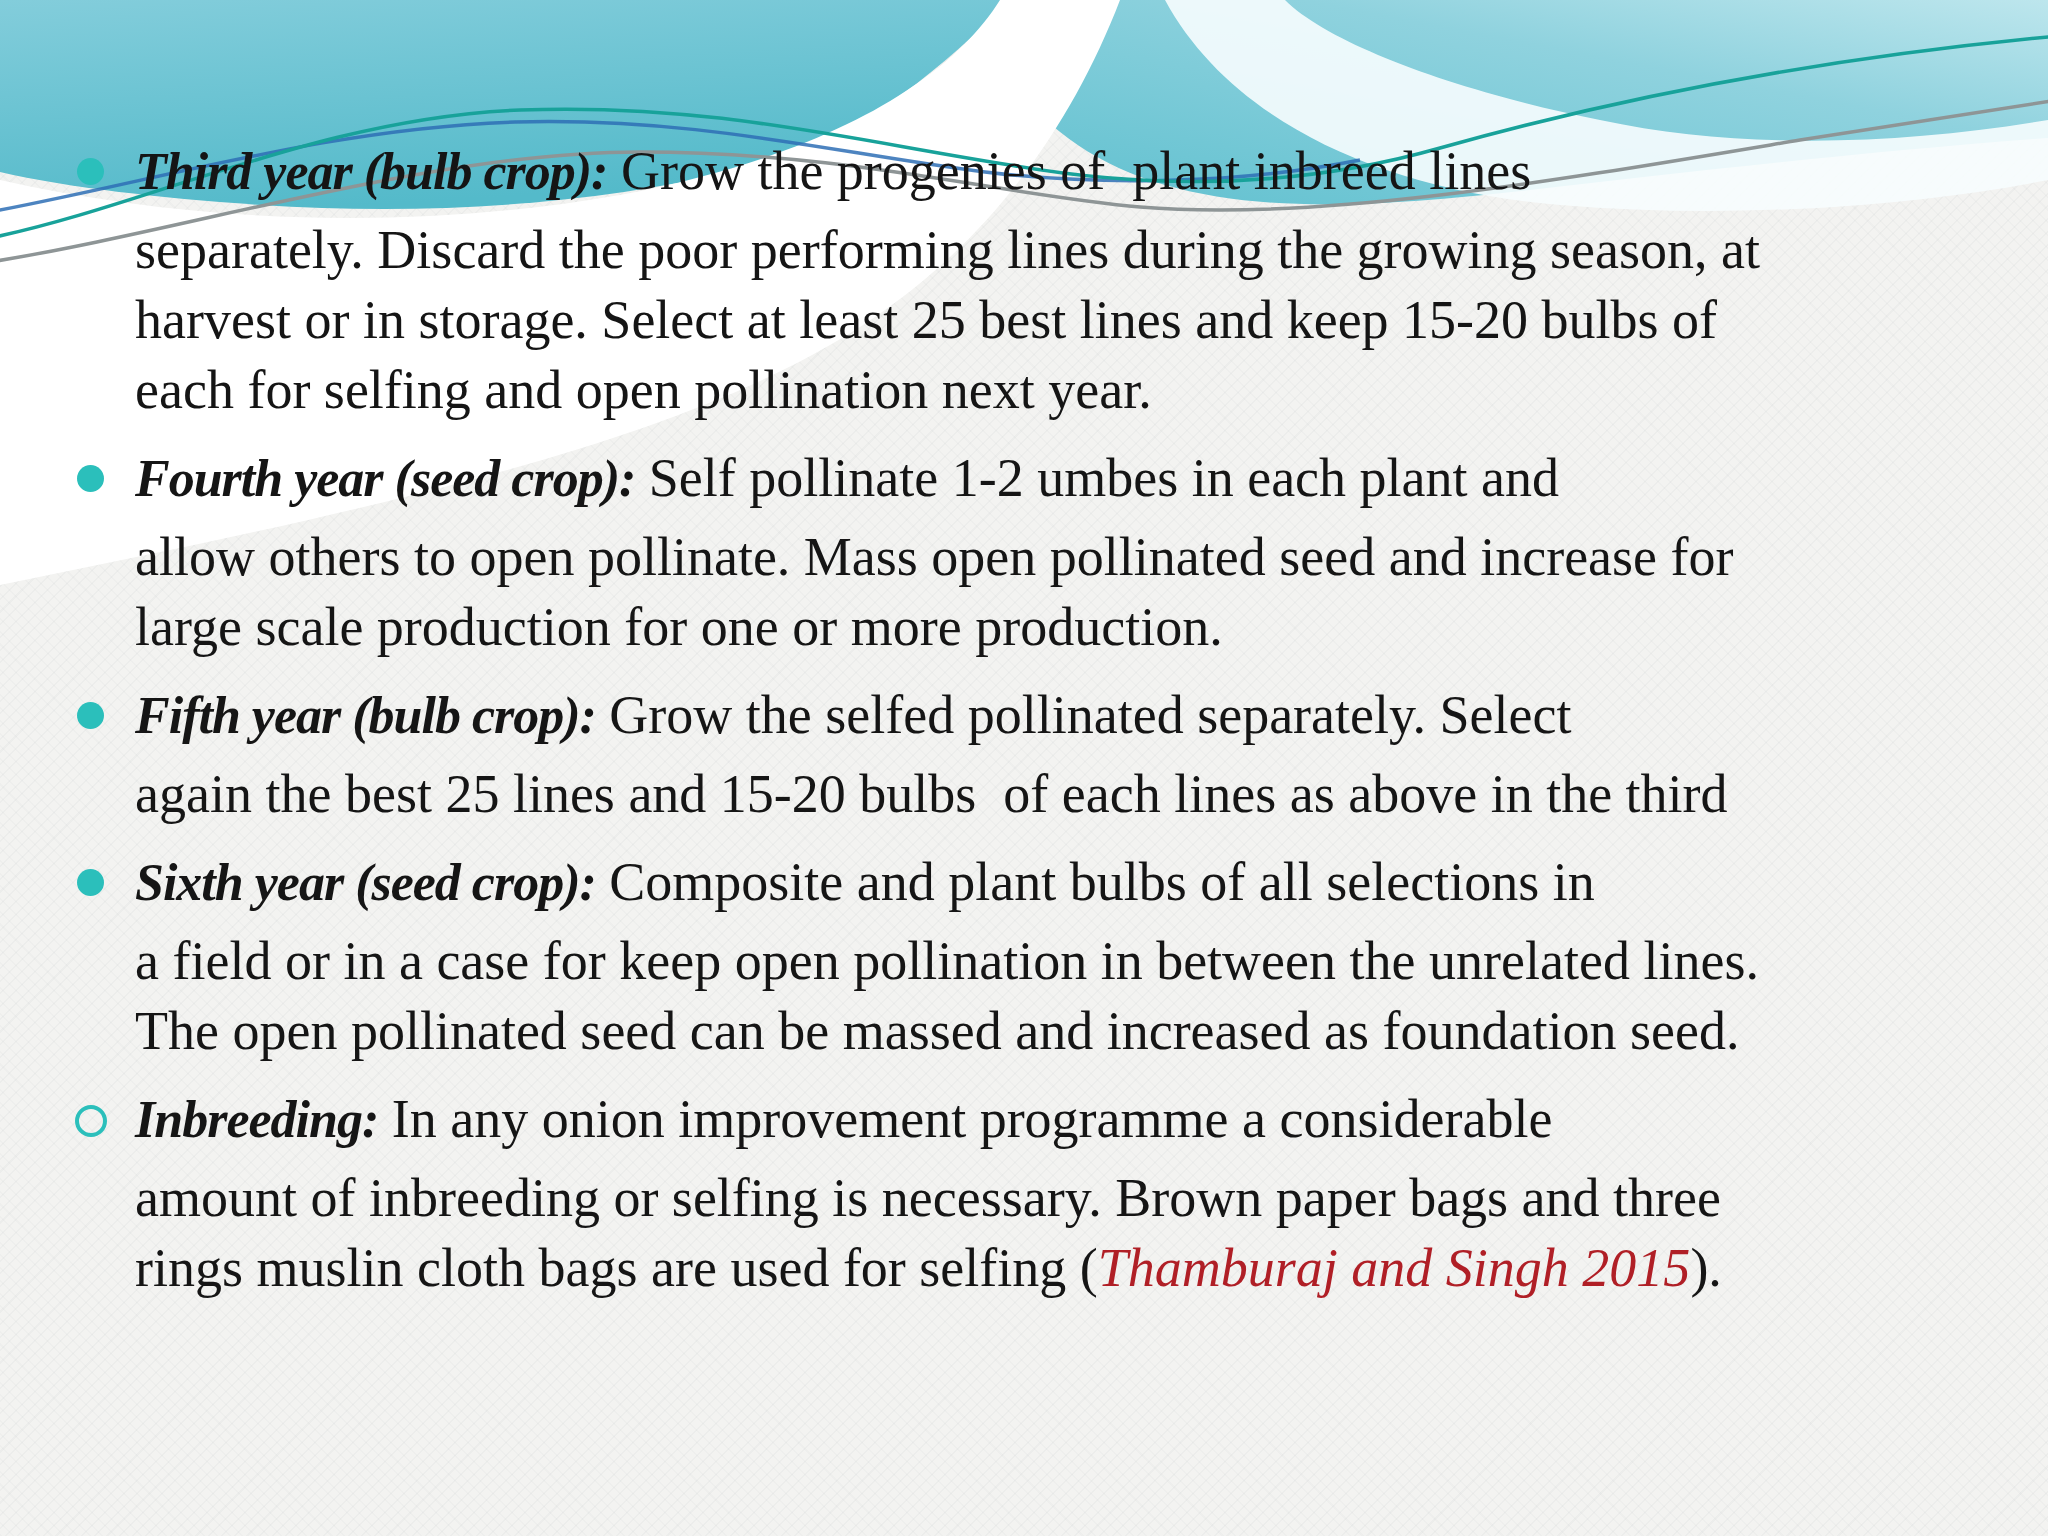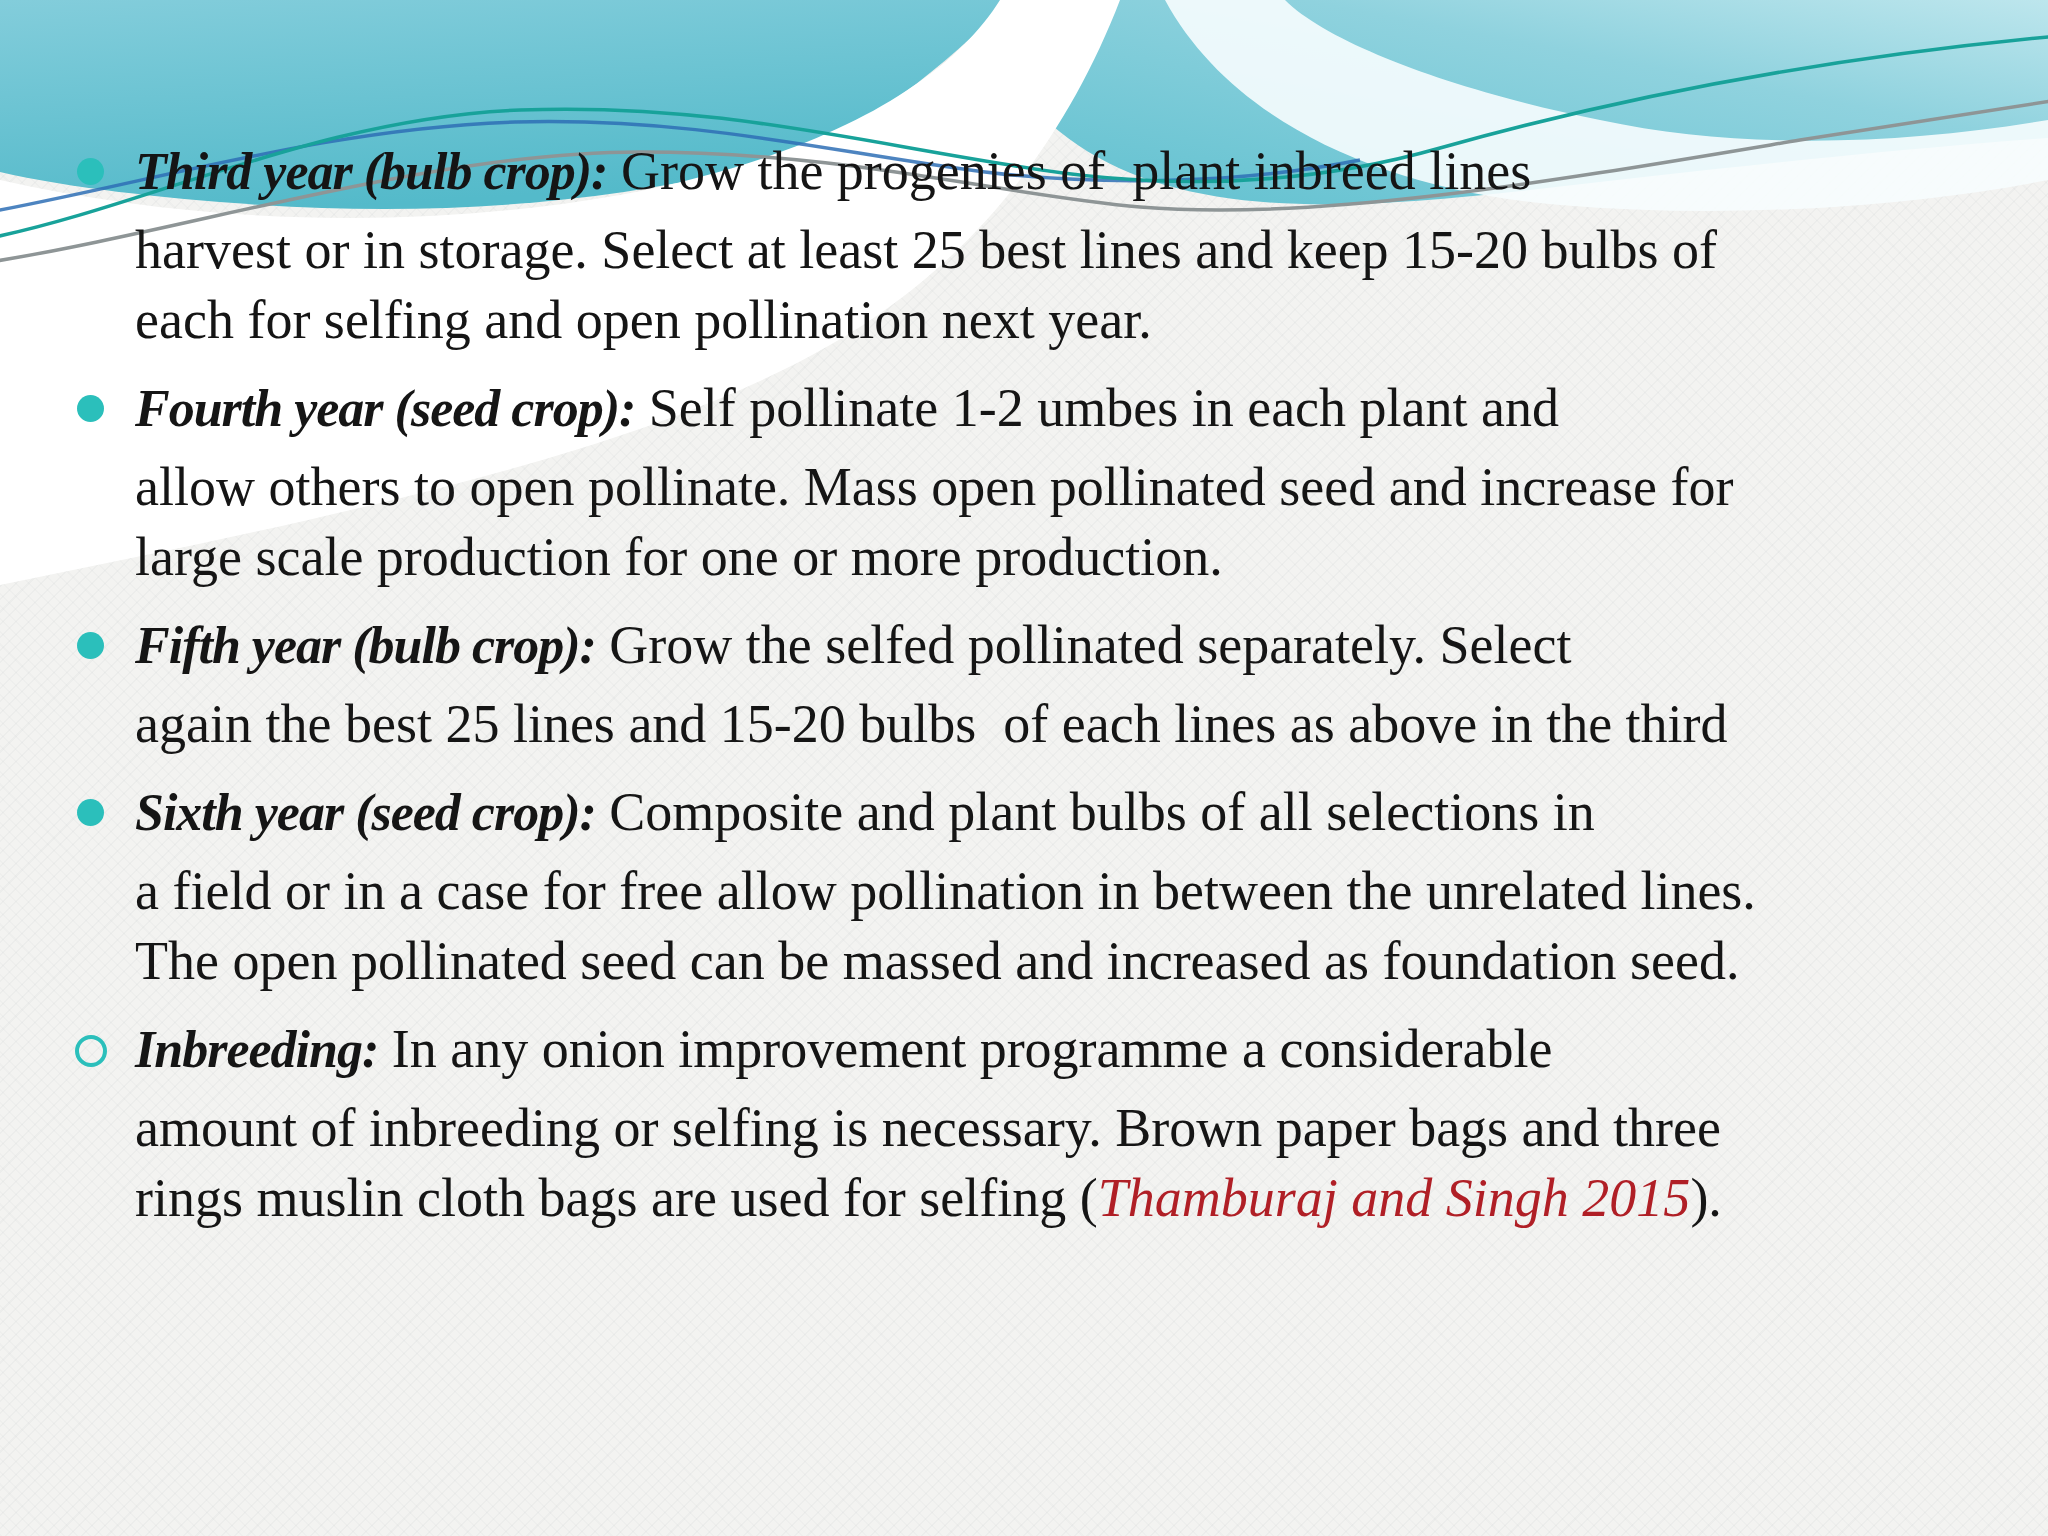--- a/index.html
+++ b/index.html
@@ -59,38 +59,39 @@
   <path fill="none" stroke="#8E9596" stroke-width="3.5" d="M-10,262 C190,230 430,152 640,152 C850,152 1000,195 1140,207 C1320,222 1560,180 1800,140 C1900,124 1990,110 2058,100"></path>
 </svg>
 
 <div class="texture"></div>
 
 <div class="content">
   <div id="bullet-list">
       <div class="item">
         <span class="marker dot"></span>
         <div class="first"><span class="label">Third year (bulb crop):</span><span class="rest"> Grow the progenies of  plant inbreed lines</span></div>
+        <div class="line">separately. Discard the poor performing lines during the growing season, at</div>
         <div class="line">harvest or in storage. Select at least 25 best lines and keep 15-20 bulbs of</div>
         <div class="line">each for selfing and open pollination next year.</div>
       </div>
       <div class="item">
         <span class="marker dot"></span>
         <div class="first"><span class="label">Fourth year (seed crop):</span><span class="rest"> Self pollinate 1-2 umbes in each plant and</span></div>
         <div class="line">allow others to open pollinate. Mass open pollinated seed and increase for</div>
         <div class="line">large scale production for one or more production.</div>
       </div>
       <div class="item">
         <span class="marker dot"></span>
         <div class="first"><span class="label">Fifth year (bulb crop):</span><span class="rest"> Grow the selfed pollinated separately. Select</span></div>
         <div class="line">again the best 25 lines and 15-20 bulbs  of each lines as above in the third</div>
       </div>
       <div class="item">
         <span class="marker dot"></span>
         <div class="first"><span class="label">Sixth year (seed crop):</span><span class="rest"> Composite and plant bulbs of all selections in</span></div>
-        <div class="line">a field or in a case for free allow pollination in between the unrelated lines.</div>
+        <div class="line">a field or in a case for keep open pollination in between the unrelated lines.</div>
         <div class="line">The open pollinated seed can be massed and increased as foundation seed.</div>
       </div>
       <div class="item">
         <span class="marker ring"></span>
         <div class="first"><span class="label">Inbreeding:</span><span class="rest"> In any onion improvement programme a considerable</span></div>
         <div class="line">amount of inbreeding or selfing is necessary. Brown paper bags and three</div>
         <div class="line"><span>rings muslin cloth bags are used for selfing (</span><span class="citation">Thamburaj and Singh 2015</span><span>).</span></div>
       </div>
     </div>
 </div>

